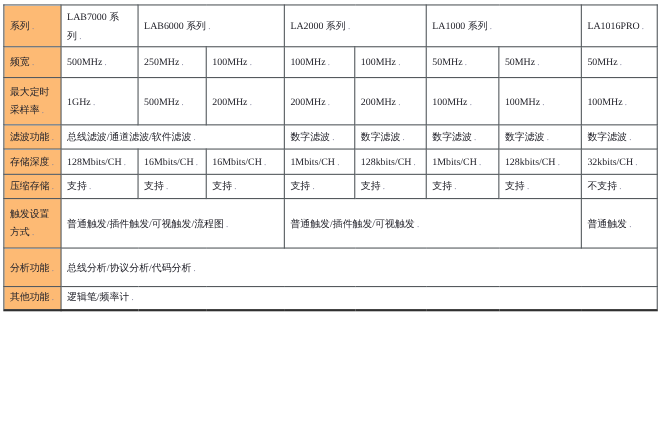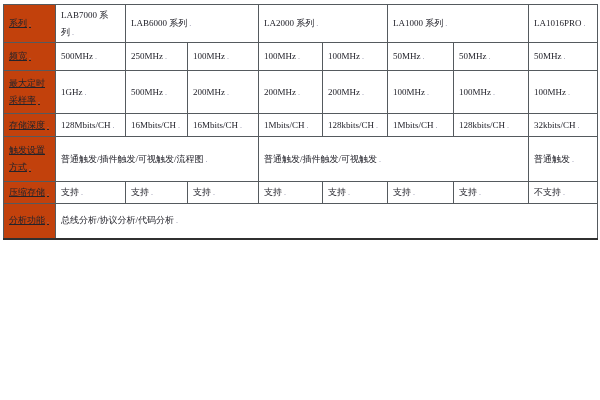--- a/index.html
+++ b/index.html
@@ -15,22 +15,21 @@
   }
   table.spec td{
     border:1px solid #555a5e;
     padding:1px 5px;
     font-size:9px;line-height:17px;
     color:#23232b;
     vertical-align:middle;text-align:left;
     overflow:hidden;white-space:normal;word-break:break-word;
   }
   table.spec td.lab{
-    background:#c2410c;
-    text-decoration:underline;
+    background:#fdba74;
   }
   
   table.spec td::after{
     content:".";
     color:#82829e;font-size:8px;margin-left:2px;line-height:1;
   }
   
   tr[data-name="table-row-series"]{height:38px}
   tr[data-name="table-row-model"]{height:24px}
   tr[data-name="table-row-channels"]{height:22px}
@@ -86,47 +85,60 @@
           <td class="lab" data-name="row-label-max-timing">最大定时采样率</td>
           <td data-name="cell-max-timing-0">1GHz</td>
           <td data-name="cell-max-timing-1">500MHz</td>
           <td data-name="cell-max-timing-2">200MHz</td>
           <td data-name="cell-max-timing-3">200MHz</td>
           <td data-name="cell-max-timing-4">200MHz</td>
           <td data-name="cell-max-timing-5">100MHz</td>
           <td data-name="cell-max-timing-6">100MHz</td>
           <td data-name="cell-max-timing-7">100MHz</td>
         </tr>
+        <tr data-name="table-row-filter">
+          <td class="lab" data-name="row-label-filter">滤波功能</td>
+          <td colspan="3" data-name="cell-filter-0">总线滤波/通道滤波/软件滤波</td>
+          <td data-name="cell-filter-1">数字滤波</td>
+          <td data-name="cell-filter-2">数字滤波</td>
+          <td data-name="cell-filter-3">数字滤波</td>
+          <td data-name="cell-filter-4">数字滤波</td>
+          <td data-name="cell-filter-5">数字滤波</td>
+        </tr>
         <tr data-name="table-row-depth">
           <td class="lab" data-name="row-label-depth">存储深度</td>
           <td data-name="cell-depth-0">128Mbits/CH</td>
           <td data-name="cell-depth-1">16Mbits/CH</td>
           <td data-name="cell-depth-2">16Mbits/CH</td>
           <td data-name="cell-depth-3">1Mbits/CH</td>
           <td data-name="cell-depth-4">128kbits/CH</td>
           <td data-name="cell-depth-5">1Mbits/CH</td>
           <td data-name="cell-depth-6">128kbits/CH</td>
           <td data-name="cell-depth-7">32kbits/CH</td>
-        </tr>
-        <tr data-name="table-row-trigger">
-          <td class="lab" data-name="row-label-trigger">触发设置方式</td>
-          <td colspan="3" data-name="cell-trigger-0">普通触发/插件触发/可视触发/流程图</td>
-          <td colspan="4" data-name="cell-trigger-1">普通触发/插件触发/可视触发</td>
-          <td data-name="cell-trigger-2">普通触发</td>
         </tr>
         <tr data-name="table-row-compress">
           <td class="lab" data-name="row-label-compress">压缩存储</td>
           <td data-name="cell-compress-0">支持</td>
           <td data-name="cell-compress-1">支持</td>
           <td data-name="cell-compress-2">支持</td>
           <td data-name="cell-compress-3">支持</td>
           <td data-name="cell-compress-4">支持</td>
           <td data-name="cell-compress-5">支持</td>
           <td data-name="cell-compress-6">支持</td>
           <td data-name="cell-compress-7">不支持</td>
         </tr>
+        <tr data-name="table-row-trigger">
+          <td class="lab" data-name="row-label-trigger">触发设置方式</td>
+          <td colspan="3" data-name="cell-trigger-0">普通触发/插件触发/可视触发/流程图</td>
+          <td colspan="4" data-name="cell-trigger-1">普通触发/插件触发/可视触发</td>
+          <td data-name="cell-trigger-2">普通触发</td>
+        </tr>
         <tr data-name="table-row-analysis">
           <td class="lab" data-name="row-label-analysis">分析功能</td>
           <td colspan="8" data-name="cell-analysis-0">总线分析/协议分析/代码分析</td>
+        </tr>
+        <tr data-name="table-row-other">
+          <td class="lab" data-name="row-label-other">其他功能</td>
+          <td colspan="8" data-name="cell-other-0">逻辑笔/频率计</td>
         </tr>
       </tbody>
   </table>
 </div>
 
 </body></html>

